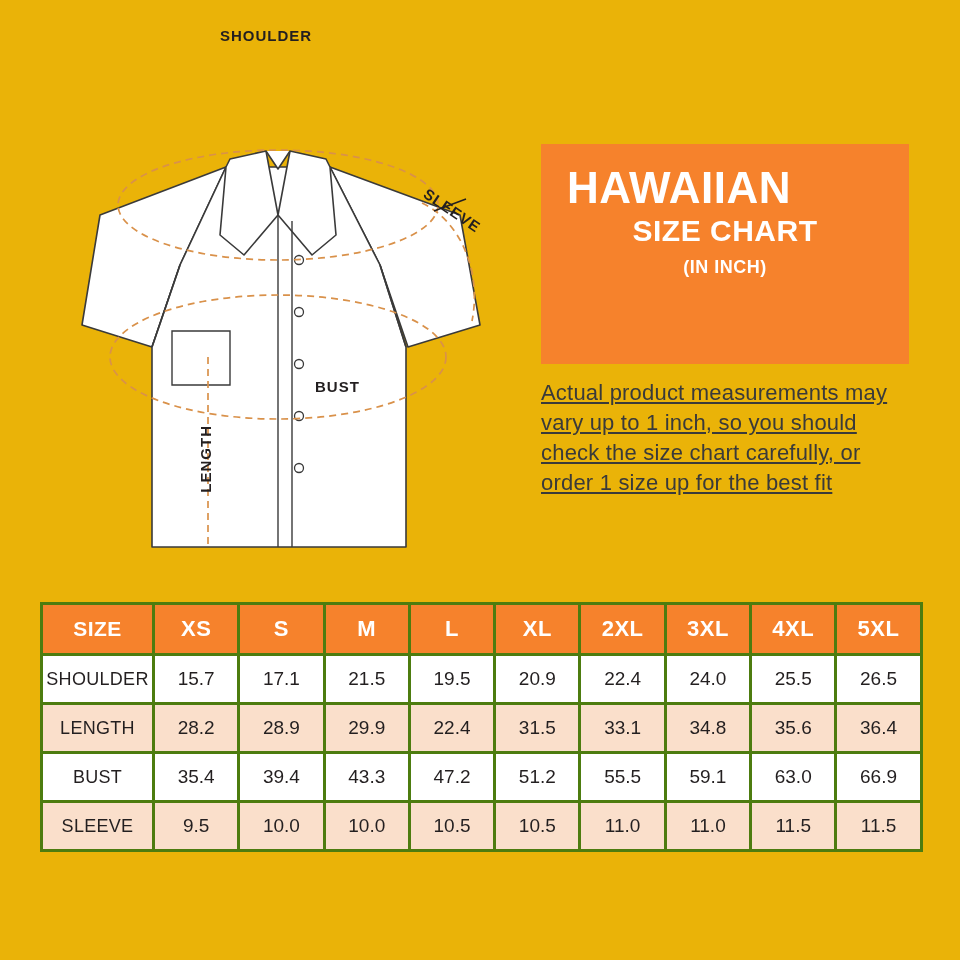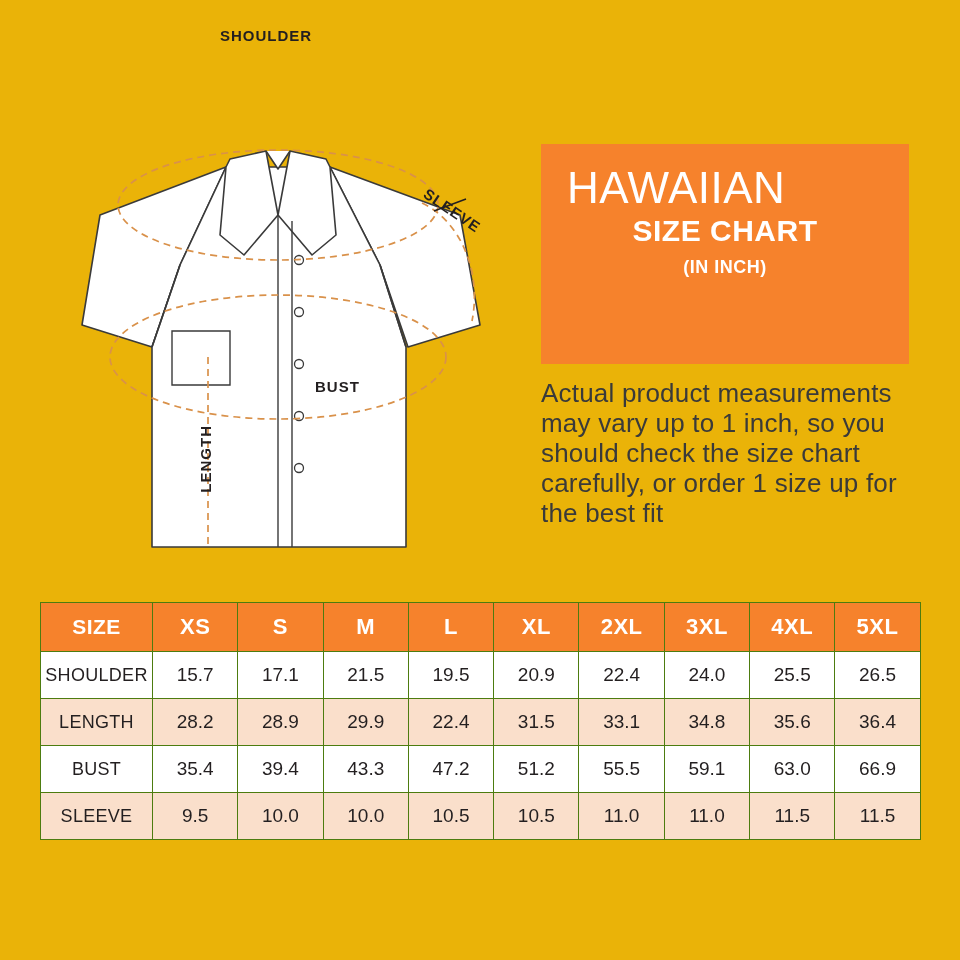--- a/index.html
+++ b/index.html
@@ -46,21 +46,21 @@
     left: 541px;
     top: 144px;
     width: 368px;
     height: 220px;
     background: #f6822c;
     box-sizing: border-box;
     padding: 22px 26px 0 26px;
   }
   .title-main {
     color: #ffffff;
-    font-weight: normal;
+    font-weight: bold;
     font-size: 44px;
     line-height: 44px;
     letter-spacing: 0.5px;
     margin: 0 0 4px 0;
   }
   .title-sub {
     color: #ffffff;
     font-weight: bold;
     font-size: 30px;
     line-height: 34px;
@@ -76,41 +76,42 @@
     letter-spacing: 0.5px;
     margin: 2px 0 0 0;
     text-align: center;
   }
 
   .note {
     position: absolute;
     left: 541px;
     top: 378px;
     width: 376px;
-    font-size: 26px;
+    font-size: 22px;
     line-height: 30px;
     color: #3a3a3a;
     letter-spacing: 0.2px;
+    text-decoration: underline;
   }
 
   
   .table-wrap {
     position: absolute;
     left: 40px;
     top: 602px;
     width: 880px;
   }
   table.size-chart {
     border-collapse: collapse;
     width: 880px;
     table-layout: fixed;
   }
   table.size-chart th,
   table.size-chart td {
-    border: 1px solid #4d7c0f;
+    border: 3px solid #4d7c0f;
     text-align: center;
     font-size: 19px;
     height: 46px;
     padding: 0;
     color: #231f20;
   }
   table.size-chart thead th {
     background: #f6822c;
     color: #ffffff;
     font-weight: bold;

